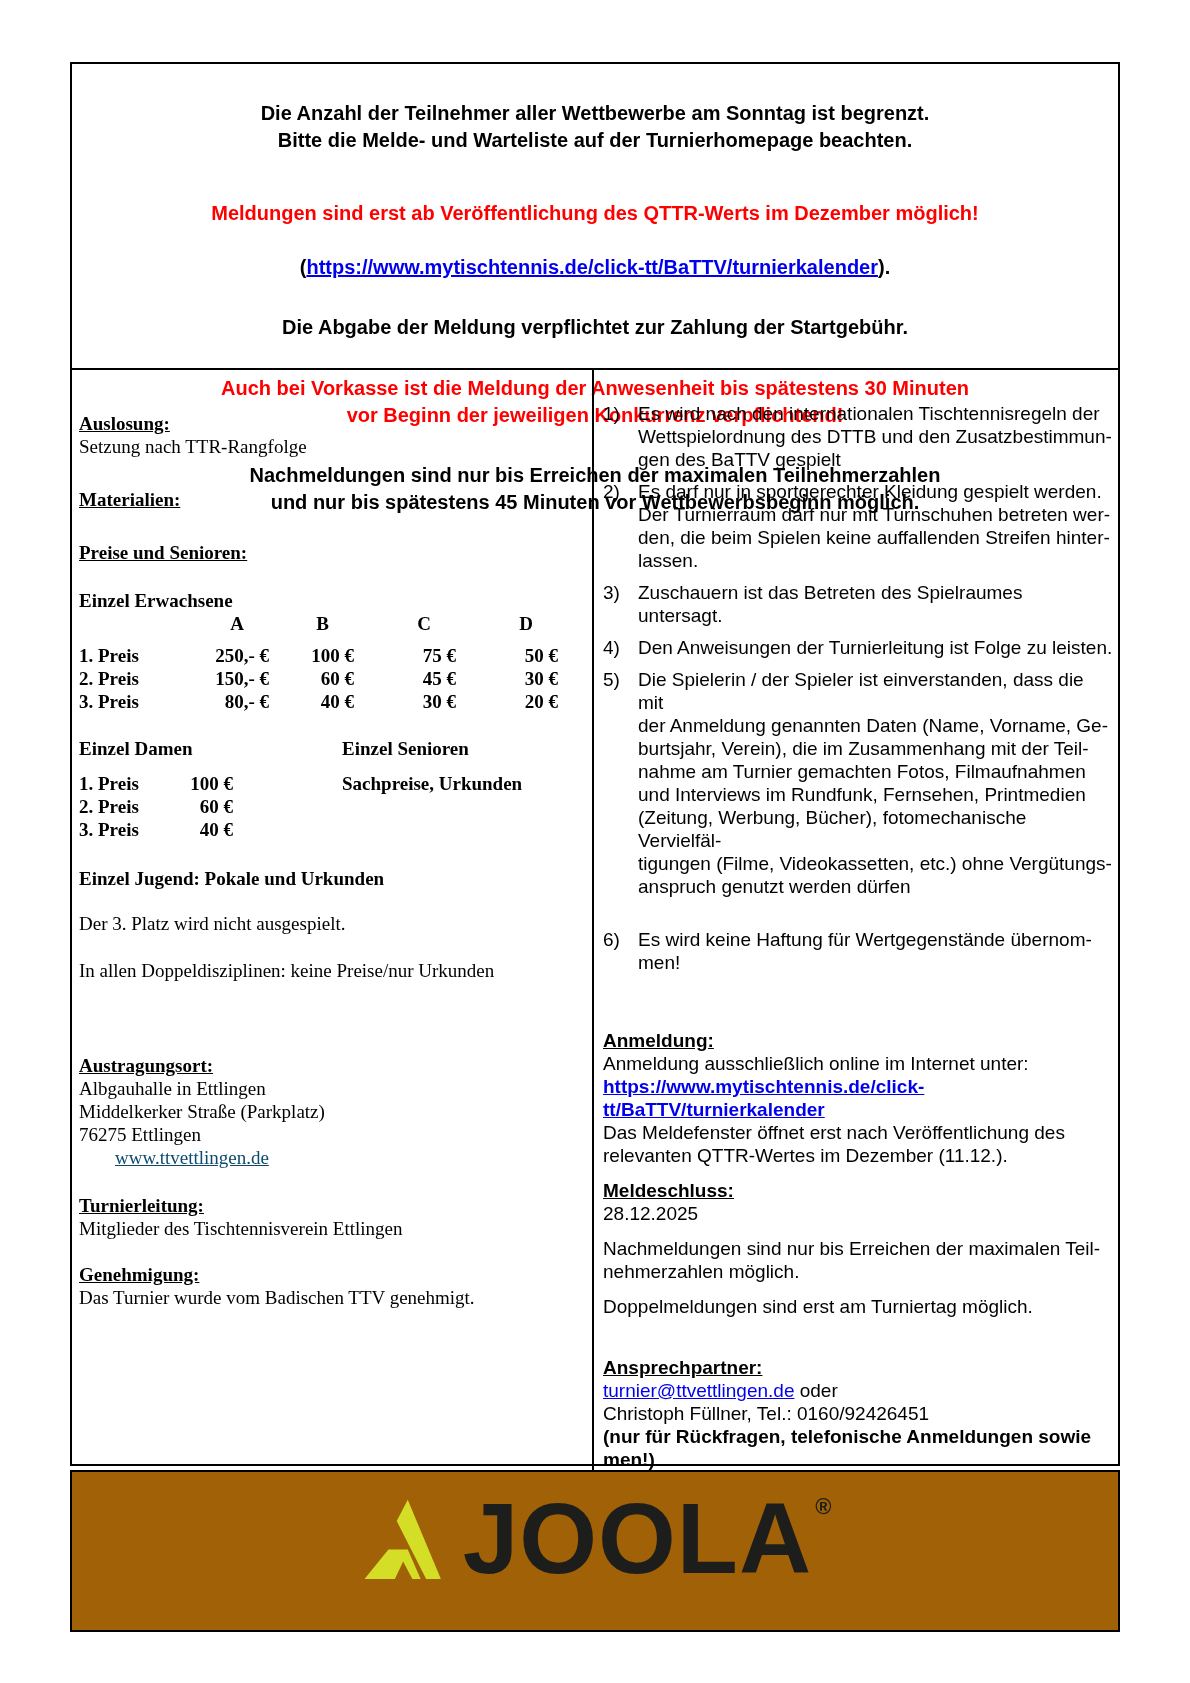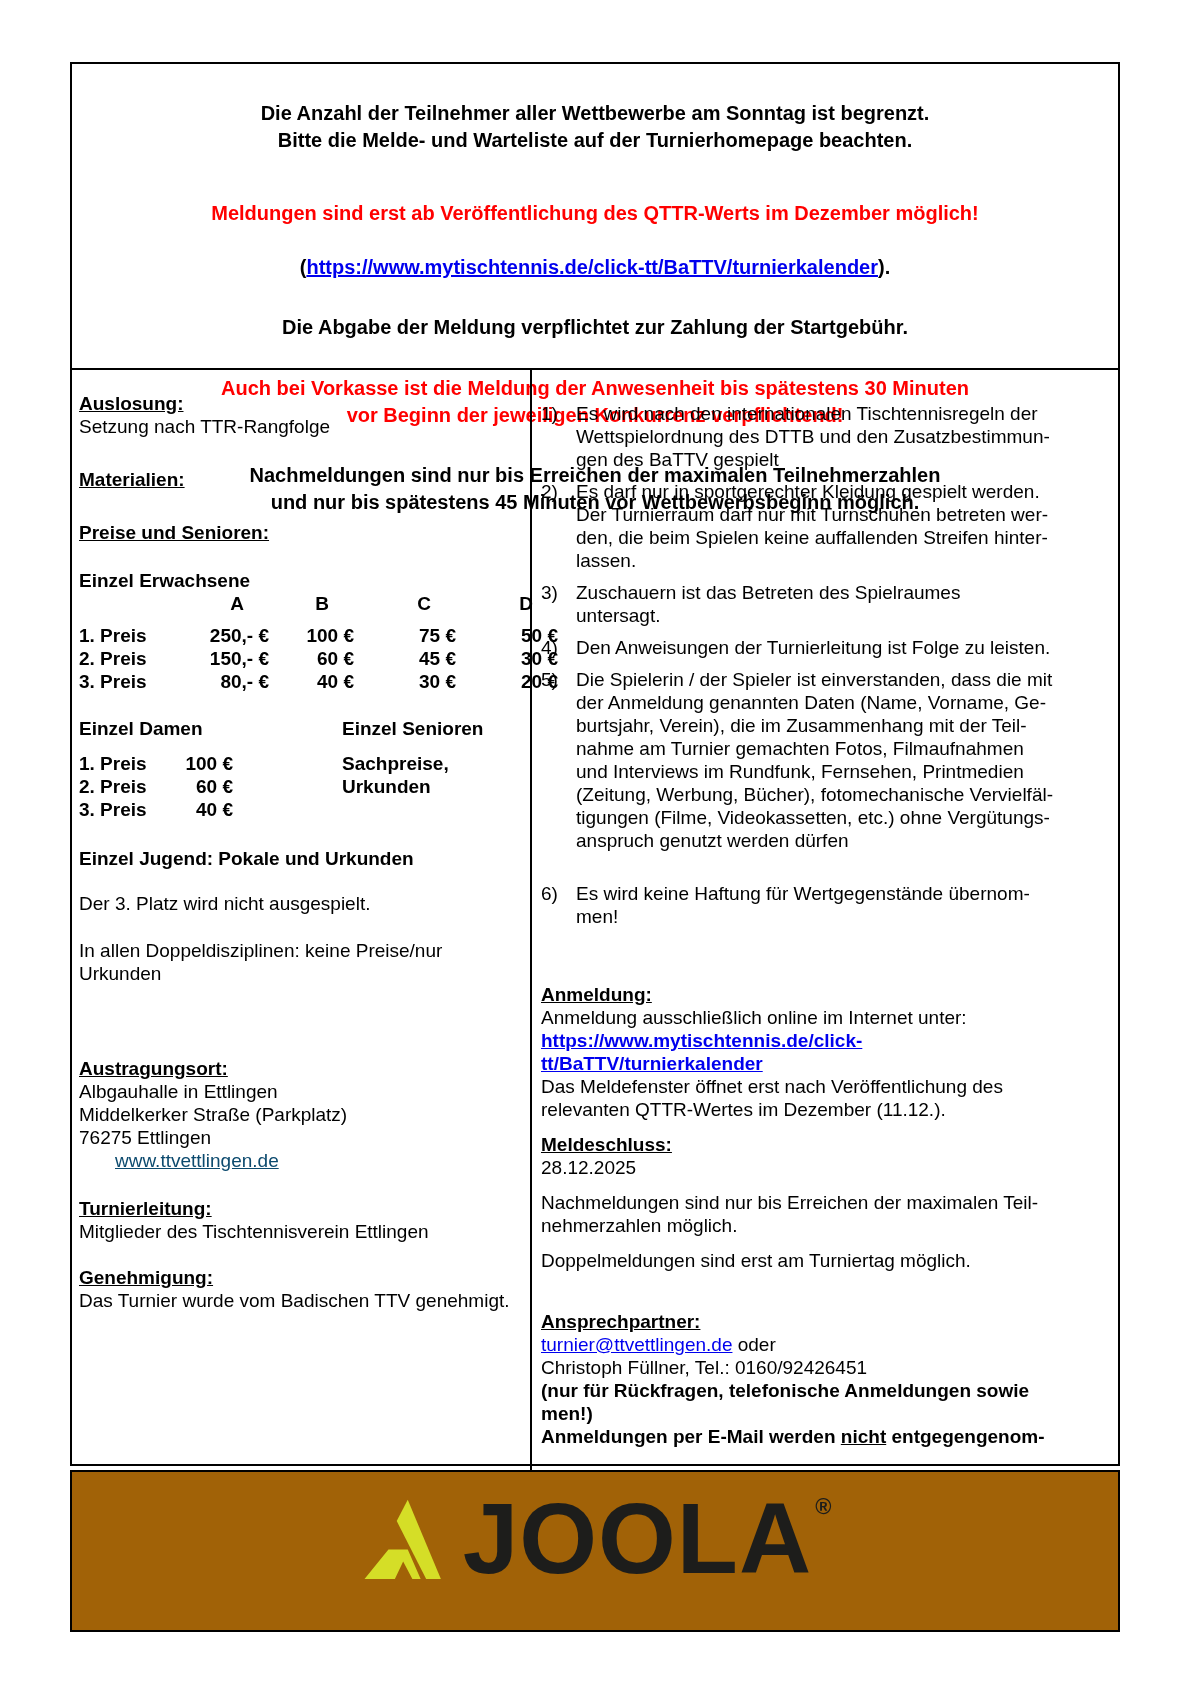--- a/index.html
+++ b/index.html
@@ -26,21 +26,21 @@
   .n-red1 { margin-top: 19px; }
   .n-abgabe { margin-top: 6px; }
   .n-red2 { margin-top: 7px; }
   .n-late { margin-top: 6px; }
   .link {
     color: #0000ee; text-decoration: underline; font-weight: 700;
     cursor: pointer; display: inline-block;
   }
   
   .columns { display: flex; height: 1100px; }
-  .col-left { width: 460px; border-right: 2px solid #000; padding: 22px 6px 0 7px; }
+  .col-left { width: 522px; border-right: 2px solid #000; padding: 42px 6px 0 7px; font-family: Liberation Serif, serif; }
   .col-right { flex: 1; padding: 26px 4px 0 9px; }
   .hd { font-weight: 700; text-decoration: underline; }
   .b { font-weight: 700; }
   .u { text-decoration: underline; }
   .pre { white-space: pre-line; }.mt9{margin-top:9px}.mt12{margin-top:12px}
   .mt22{margin-top:22px}.mt23{margin-top:23px}.mt24{margin-top:24px}
   .mt25{margin-top:25px}.mt26{margin-top:26px}.mt30{margin-top:30px}
   .mt38{margin-top:38px}.mt55{margin-top:55px}.mt72{margin-top:72px}
   
   .ptable { display: grid; grid-template-columns: 90px 100px 85px 102px 102px; font-weight: 700; }

